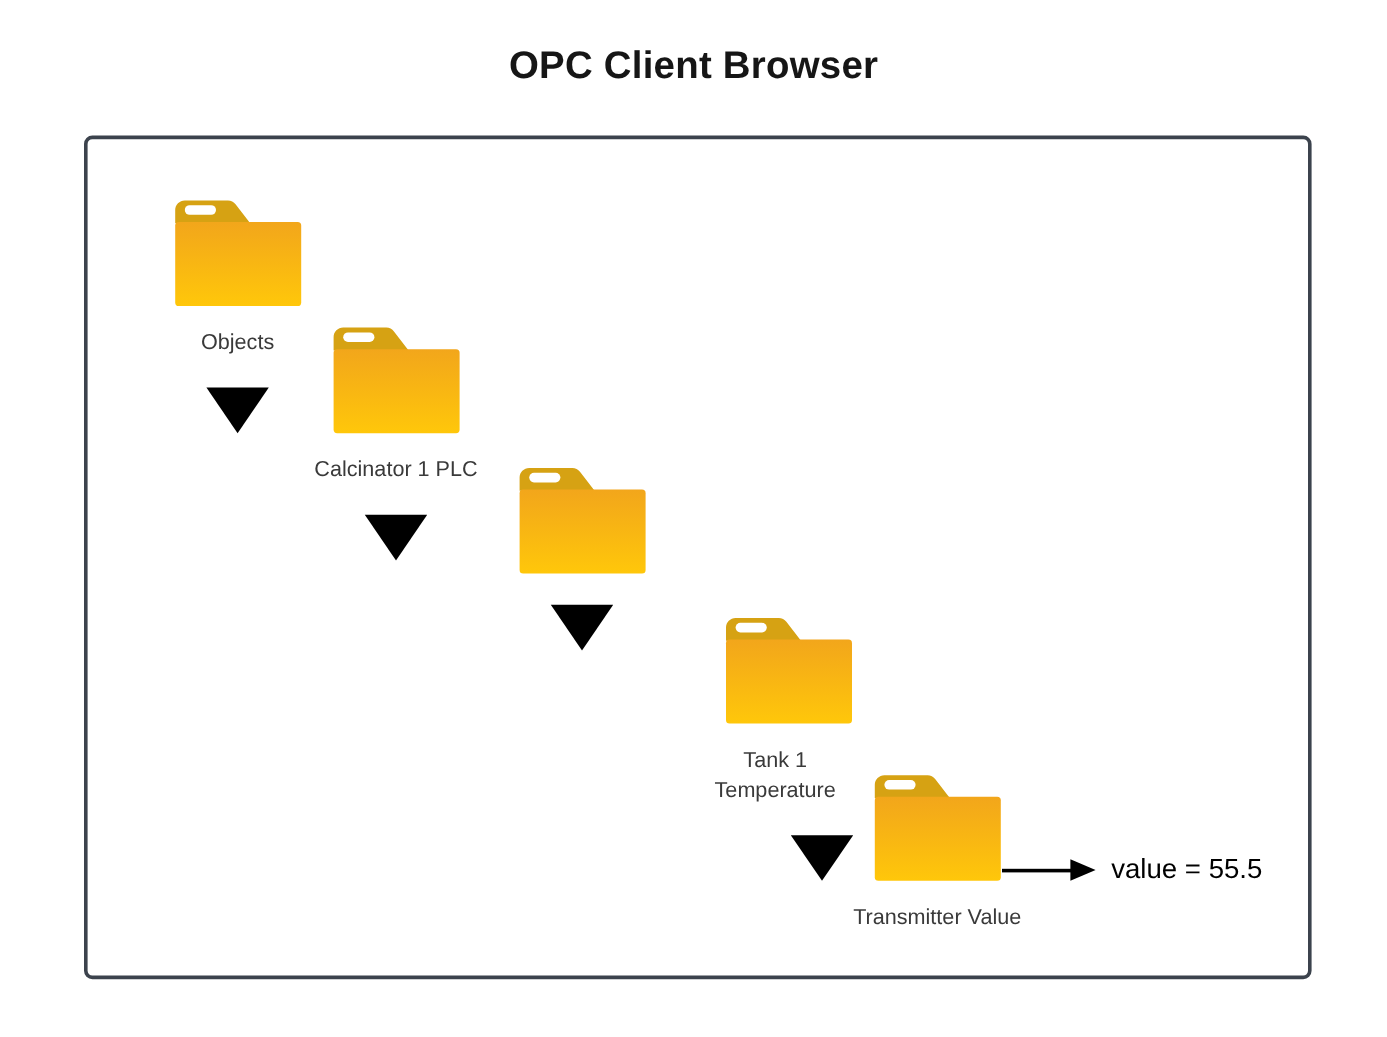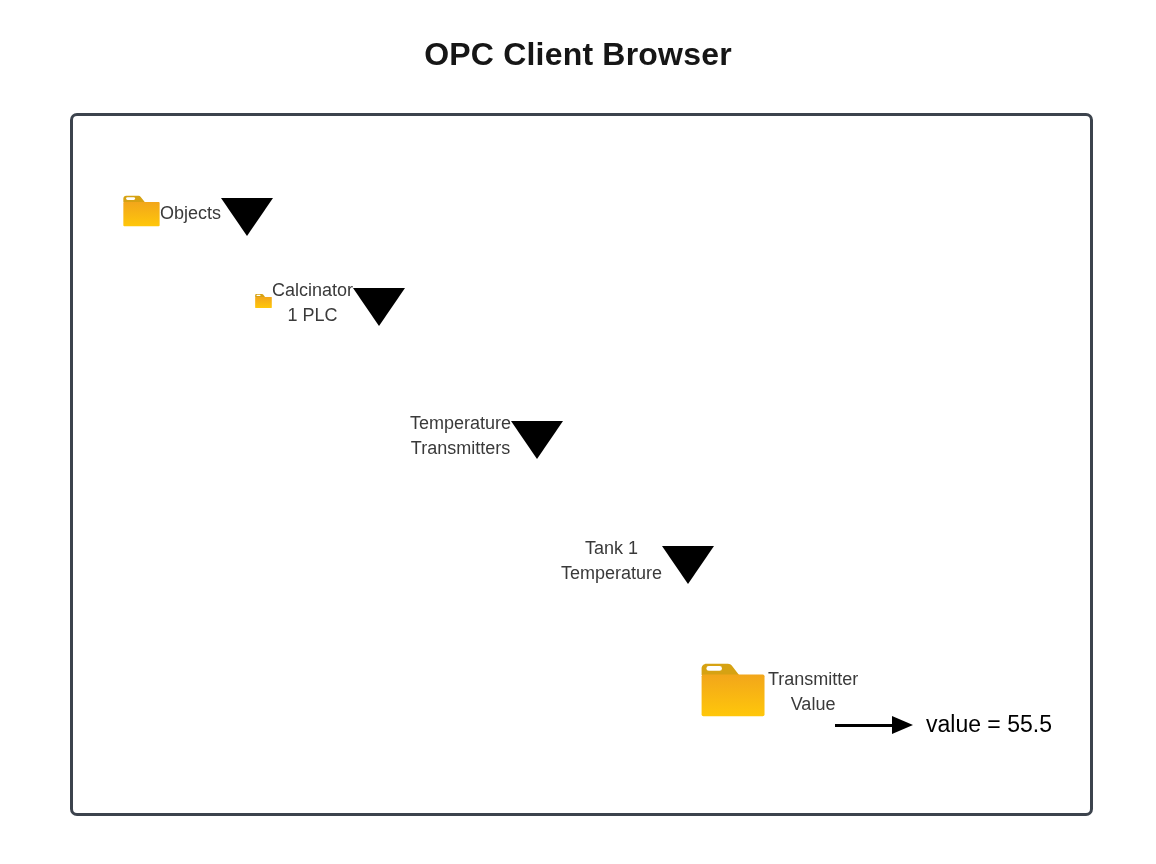--- a/index.html
+++ b/index.html
@@ -23,26 +23,26 @@
     position: absolute; left: 70px; top: 113px;
     width: 1023px; height: 703px;
     border: 3px solid #3c434d;
     border-radius: 7px;
     background: #ffffff;
   }
 
   .node {
     position: absolute;
     width: 150px;
-    display: flex; flex-direction: row; align-items: center;
+    display: flex; flex-direction: column; align-items: center; gap: 13px;
   }
   .node-1 { left: 123px; top: 166px; }
-  .node-2 { left: 255px; top: 256px; }
+  .node-2 { left: 255px; top: 272px; }
   .node-3 { left: 410px; top: 389px; }
-  .node-4 { left: 561px; top: 514px; }
+  .node-4 { left: 561px; top: 514px; align-items: flex-end; }
   .node-5 { left: 701px; top: 645px; width: 160px; }
 
   .folder-svg { width: 107px; height: 90px; display: block; }
 
   .label {
     margin-top: 4px;
     width: 100%;
     text-align: center;
     font-size: 18px; line-height: 25px;
     color: #3a3a3a;
@@ -113,21 +113,20 @@
     <div class="label">Calcinator 1 PLC</div>
     <div class="expander"></div>
   </div>
 
   <div class="node node-3">
     <svg class="folder-svg" viewBox="0 0 107 90">
       <path d="M1 9 C1 4.6 4.6 1 9 1 L45 1 C47.5 1 49.8 2.2 51.3 4.2 L63.5 20 L1 20 Z" fill="#d6a213"></path>
       <rect x="1" y="19" width="105" height="70" rx="3" fill="url(#fgrad)"></rect>
       <rect x="9" y="5" width="26" height="8" rx="4" fill="#ffffff"></rect>
     </svg>
-    <div class="label">Temperature Transmitters</div>
     <div class="expander"></div>
   </div>
 
   <div class="node node-4">
     <svg class="folder-svg" viewBox="0 0 107 90">
       <path d="M1 9 C1 4.6 4.6 1 9 1 L45 1 C47.5 1 49.8 2.2 51.3 4.2 L63.5 20 L1 20 Z" fill="#d6a213"></path>
       <rect x="1" y="19" width="105" height="70" rx="3" fill="url(#fgrad)"></rect>
       <rect x="9" y="5" width="26" height="8" rx="4" fill="#ffffff"></rect>
     </svg>
     <div class="label">Tank 1 Temperature</div>

